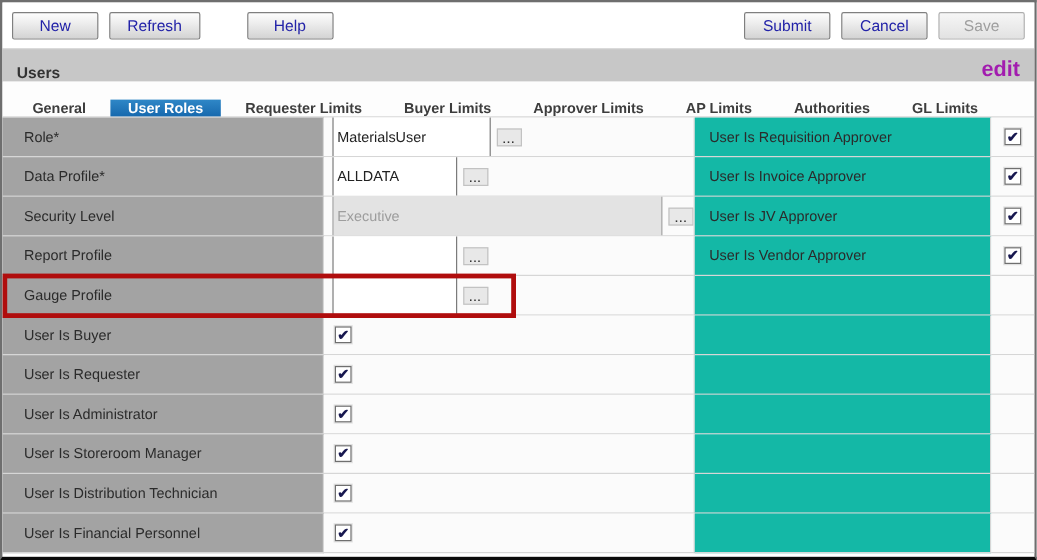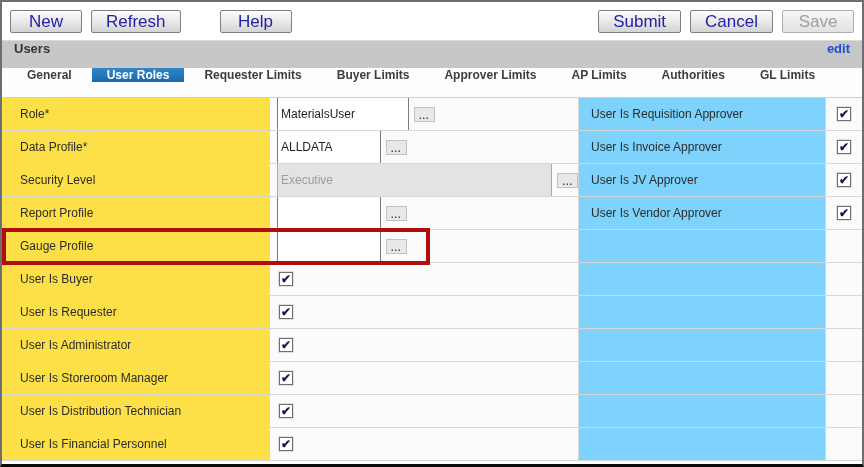--- a/index.html
+++ b/index.html
@@ -22,48 +22,48 @@
     padding: 8px 8px 0 8px;
   }
   .btn-group { display: flex; gap: 9px; }
   .toolbar .spacer { flex: 1; }
   .btn {
     min-width: 72px; height: 23px;
     background: linear-gradient(180deg, #fdfdfd 0%, #e9e9e9 50%, #d3d3d3 100%);
     border: 1px solid #7f7f7f;
     border-radius: 2px;
     color: #2222a8;
-    font-size: 17px;
+    font-size: 13px;
     font-family: "Liberation Sans", sans-serif;
     padding: 0 14px;
     cursor: pointer;
   }
   .btn.help { margin-left: 30px; }
   .btn.disabled {
     color: #9e9e9e;
     border-color: #adadad;
     background: linear-gradient(180deg, #f6f6f6, #e2e2e2);
     cursor: default;
   }
 
   
   .header-bar {
     height: 28px; background: #c7c7c7;
-    display: flex; align-items: flex-start;
+    display: flex; align-items: flex-end;
     padding: 0 12px;
     border-top: 1px solid #dadada;
   }
   .header-title { font-size: 13px; font-weight: bold; color: #333; }
   .header-bar .spacer { flex: 1; }
-  .edit-link { font-size: 13px; font-weight: bold; color: #1d4ed8; cursor: pointer; }
+  .edit-link { font-size: 18px; font-weight: bold; color: #a21caf; cursor: pointer; }
 
   
   .tabbar {
     height: 30px; background: #fdfdfd;
-    display: flex; align-items: flex-start;
+    display: flex; align-items: flex-end;
     border-bottom: 1px solid #cfcfcf;
     padding-left: 10px;
   }
   .tab {
     display: flex; align-items: center;
     padding: 0 15px; margin-right: 5px;
     font-size: 12px; font-weight: bold; color: #3d3d3d;
     cursor: pointer; white-space: nowrap;
   }
   .tab.active {
@@ -77,23 +77,23 @@
     display: grid;
     grid-template-columns: 268px 309px 247px 1fr;
     grid-auto-rows: 33px;
   }
   .cell {
     border-bottom: 1px solid #d6d6d6;
     display: flex; align-items: center;
     font-size: 12px; color: #2b2b2b;
     overflow: hidden;
   }
-  .lc  { background: #fde047; border-right: 1px solid #d6d6d6; padding-left: 18px; }
+  .lc  { background: #a3a3a3; border-right: 1px solid #d6d6d6; padding-left: 18px; }
   .cc  { background: #fbfbfb; border-right: 1px solid #d6d6d6; padding-left: 7px; }
-  .rl  { background: #7dd3fc; border-right: 1px solid #d6d6d6; padding-left: 12px; }
+  .rl  { background: #14b8a6; border-right: 1px solid #d6d6d6; padding-left: 12px; }
   .cb  { background: #fbfbfb; justify-content: center; }
 
   input.fld {
     height: 20px; width: 104px;
     border: 1px solid #7b7b7b;
     font-family: "Liberation Sans", sans-serif;
     font-size: 12px; padding: 17px 3px;
     background: #fff; color: #222;
   }
   input.fld.w-role { width: 132px; }

